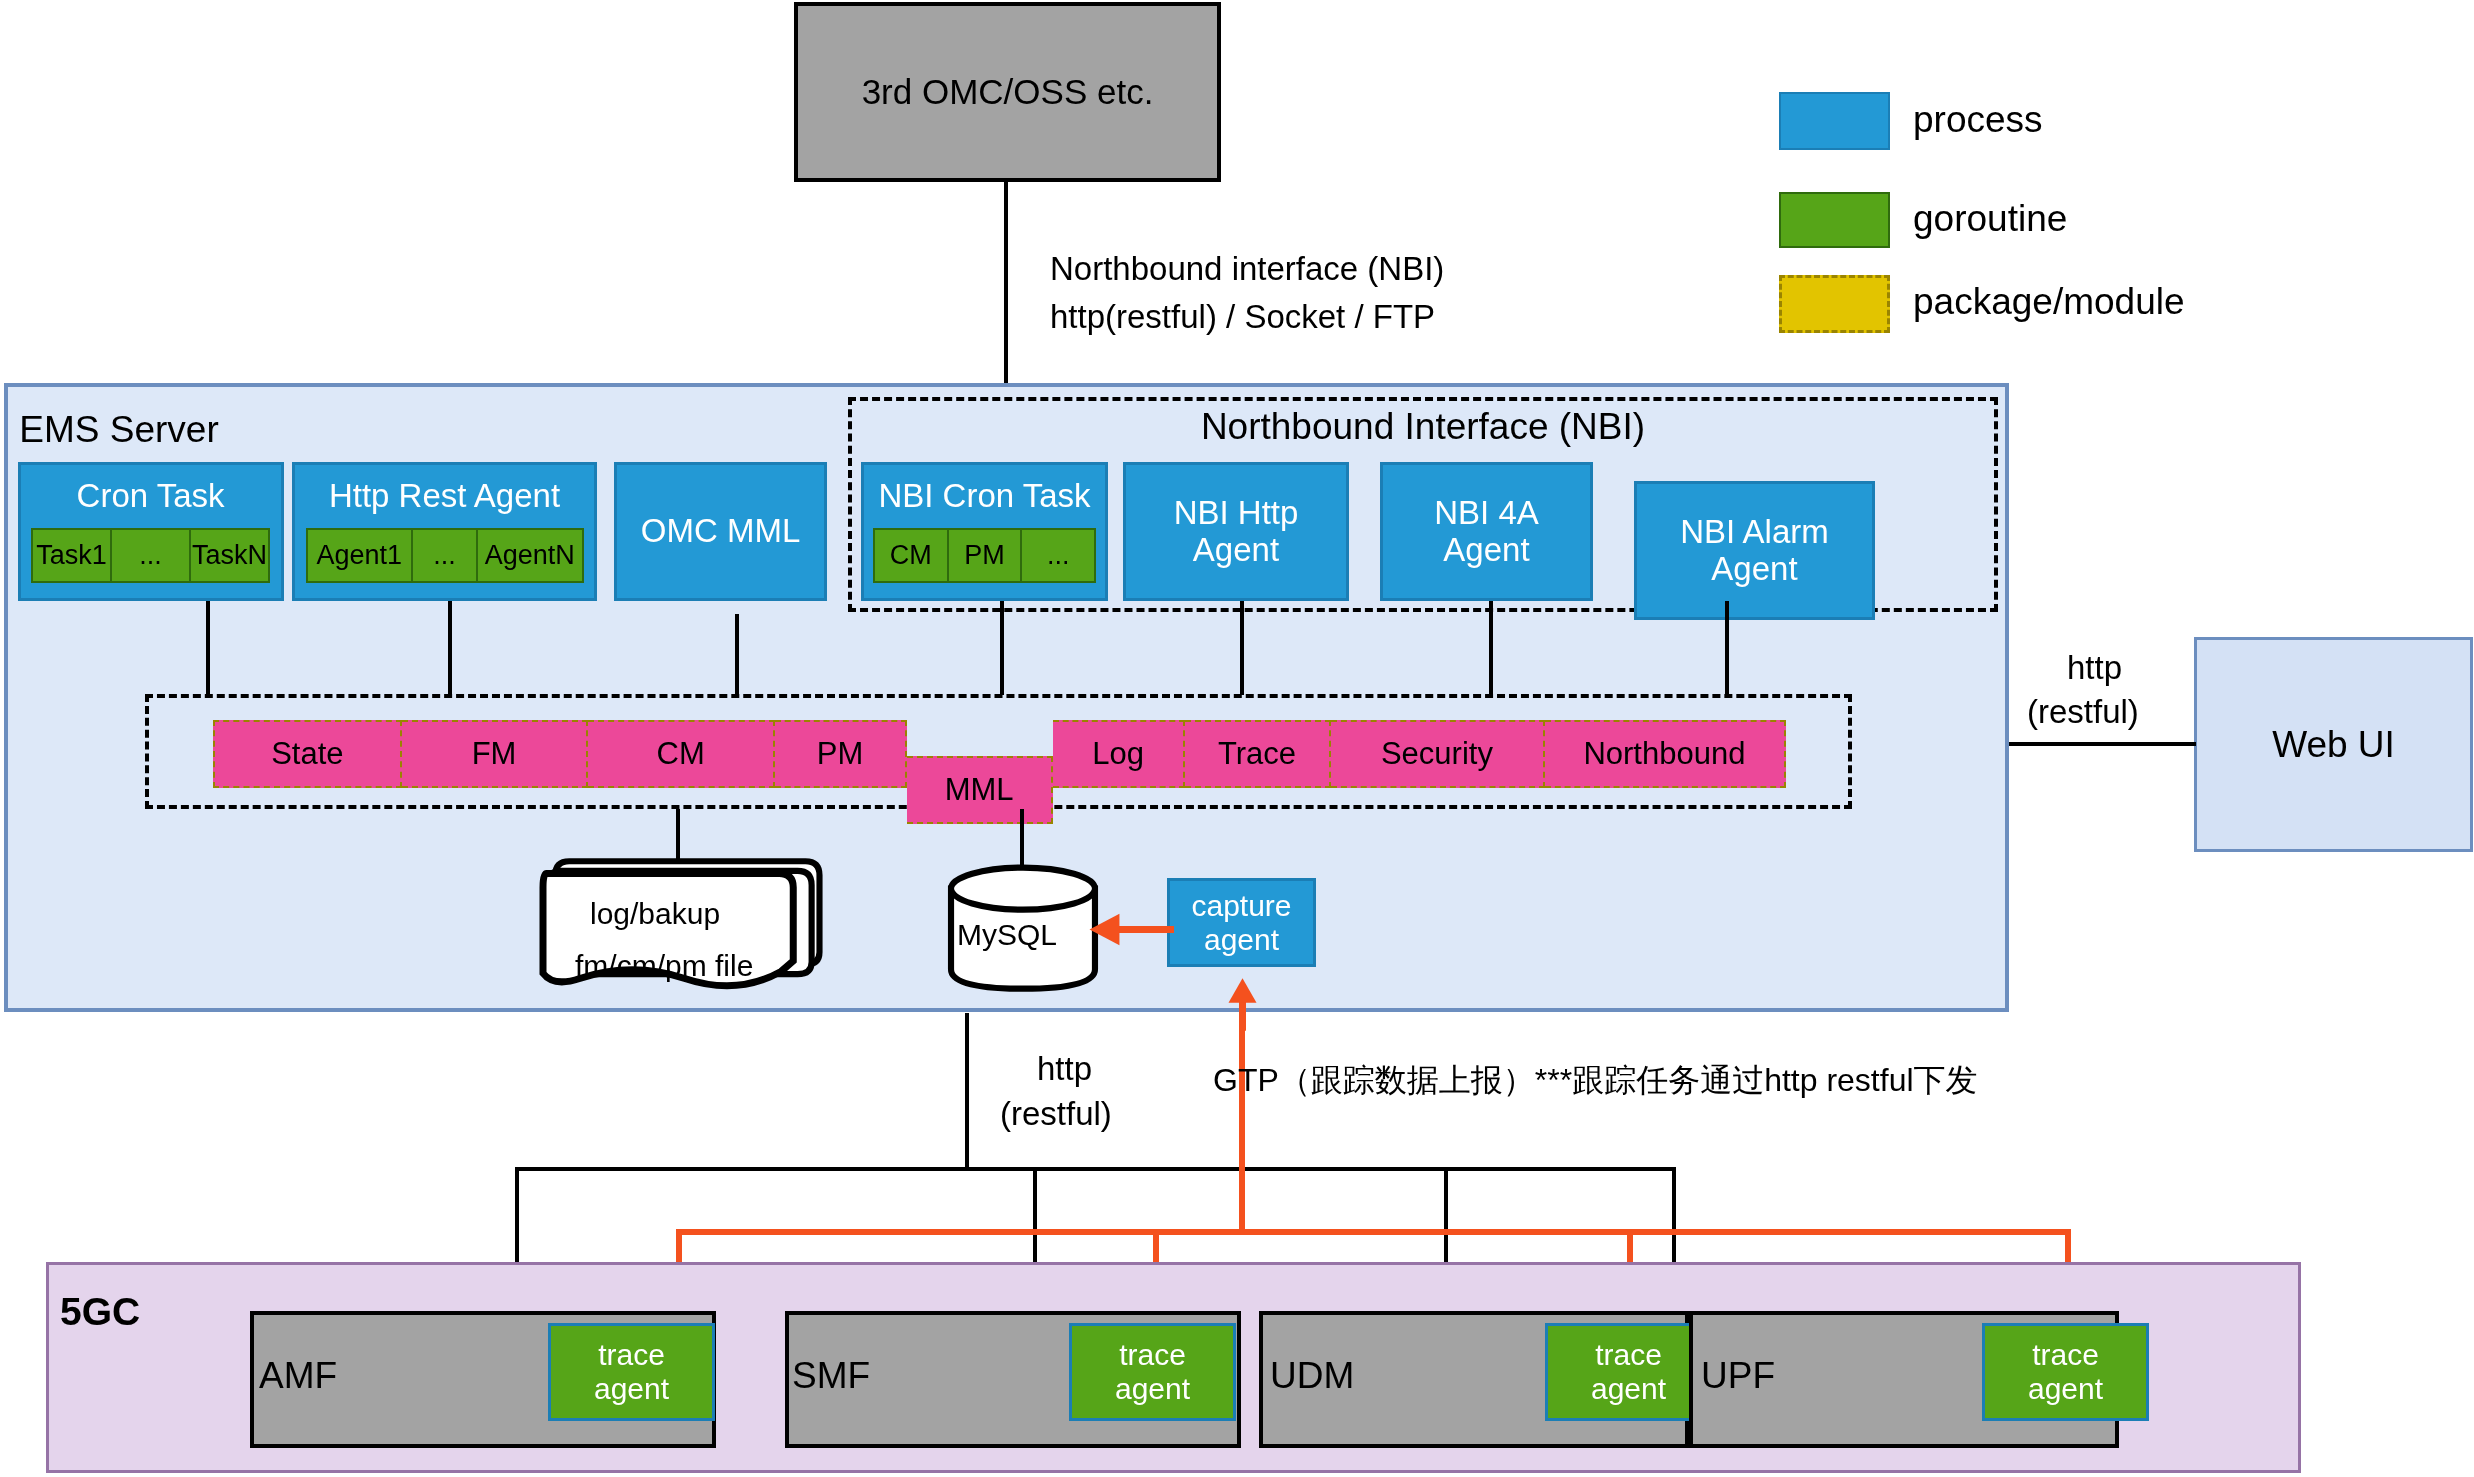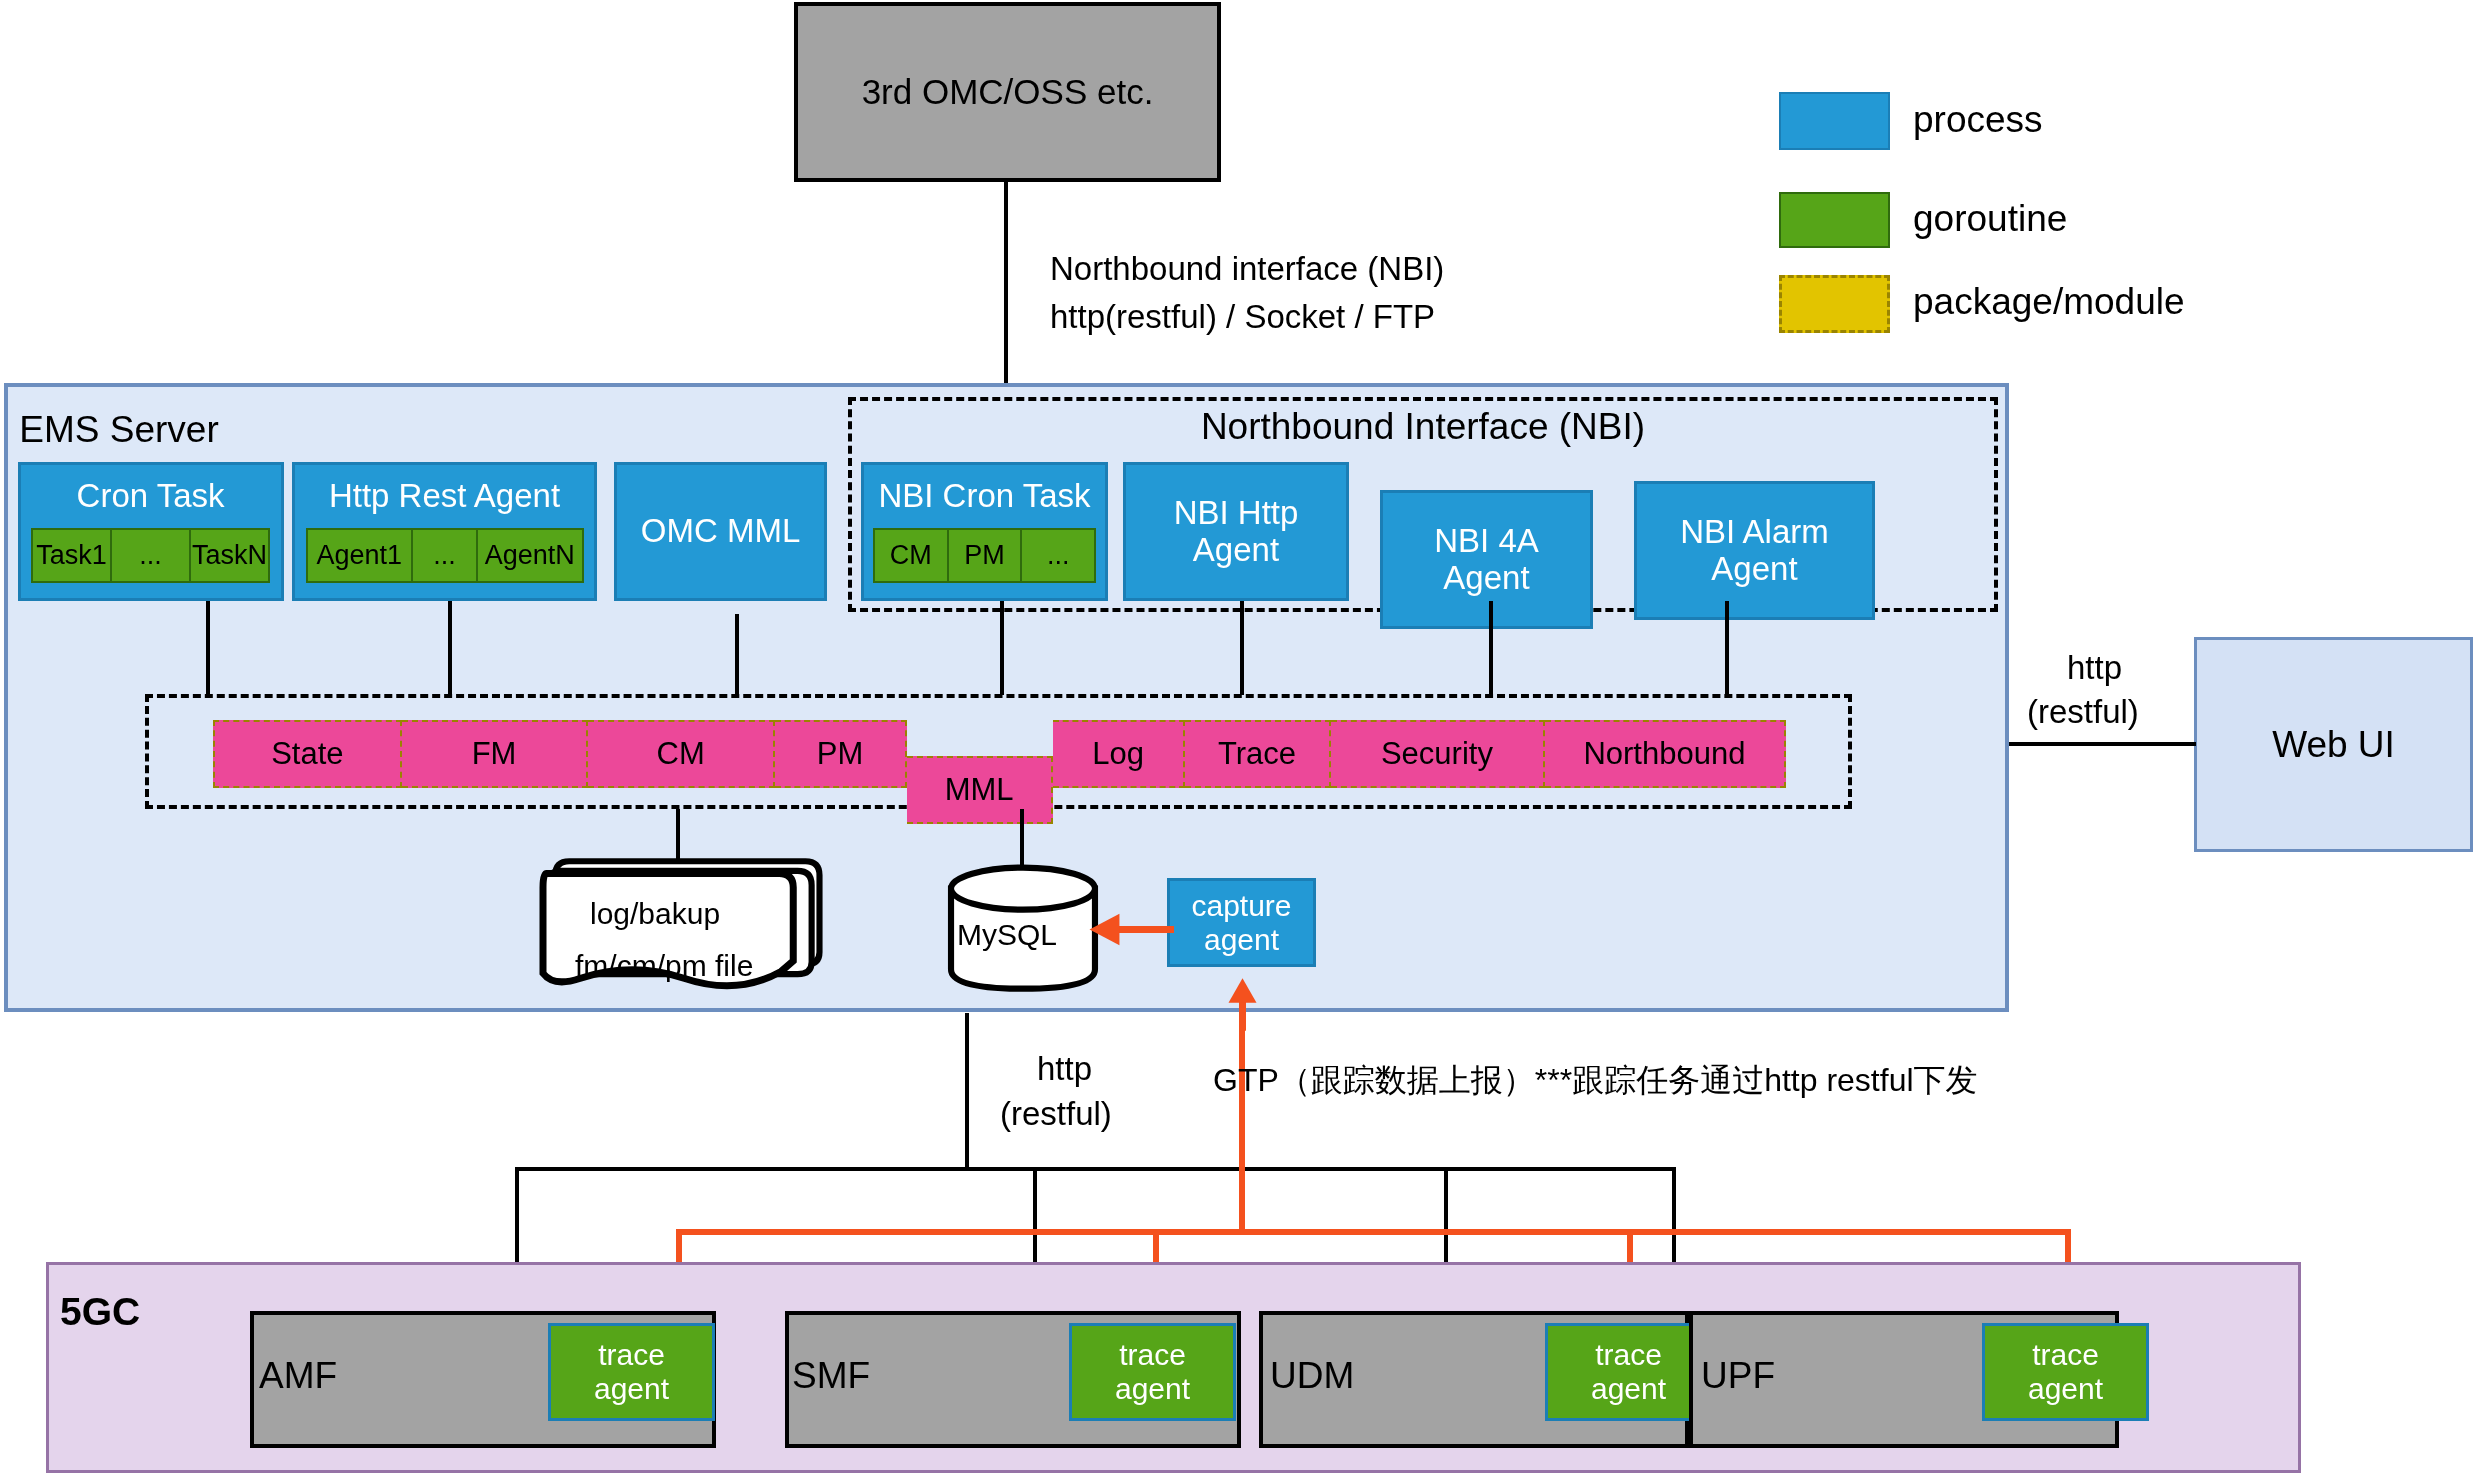--- a/index.html
+++ b/index.html
@@ -89,21 +89,21 @@
       <div class="box-go ctr" style="flex:1 1 0;height:51px;font-size:27px;border-left:none;">PM</div>
       <div class="box-go ctr" style="flex:1 1 0;height:51px;font-size:27px;border-left:none;">...</div>
     </div>
   </div>
 
   <div class="abs box-proc ctr" style="left:1123px;top:462px;width:226px;height:139px;font-size:33px;">
     <span style="white-space:pre-line;">NBI Http
 Agent</span>
   </div>
 
-  <div class="abs box-proc ctr" style="left:1380px;top:462px;width:213px;height:139px;font-size:33px;margin-top:28px;">
+  <div class="abs box-proc ctr" style="left:1380px;top:462px;width:213px;height:139px;font-size:33px;">
     <span style="white-space:pre-line;">NBI 4A
 Agent</span>
   </div>
 
   <div class="abs box-proc ctr" style="left:1634px;top:481px;width:241px;height:139px;font-size:33px;">
     <span style="white-space:pre-line;">NBI Alarm
 Agent</span>
   </div>
 
   <div class="ln-black" style="left:206px;top:601px;width:4.4px;height:94px;"></div>

